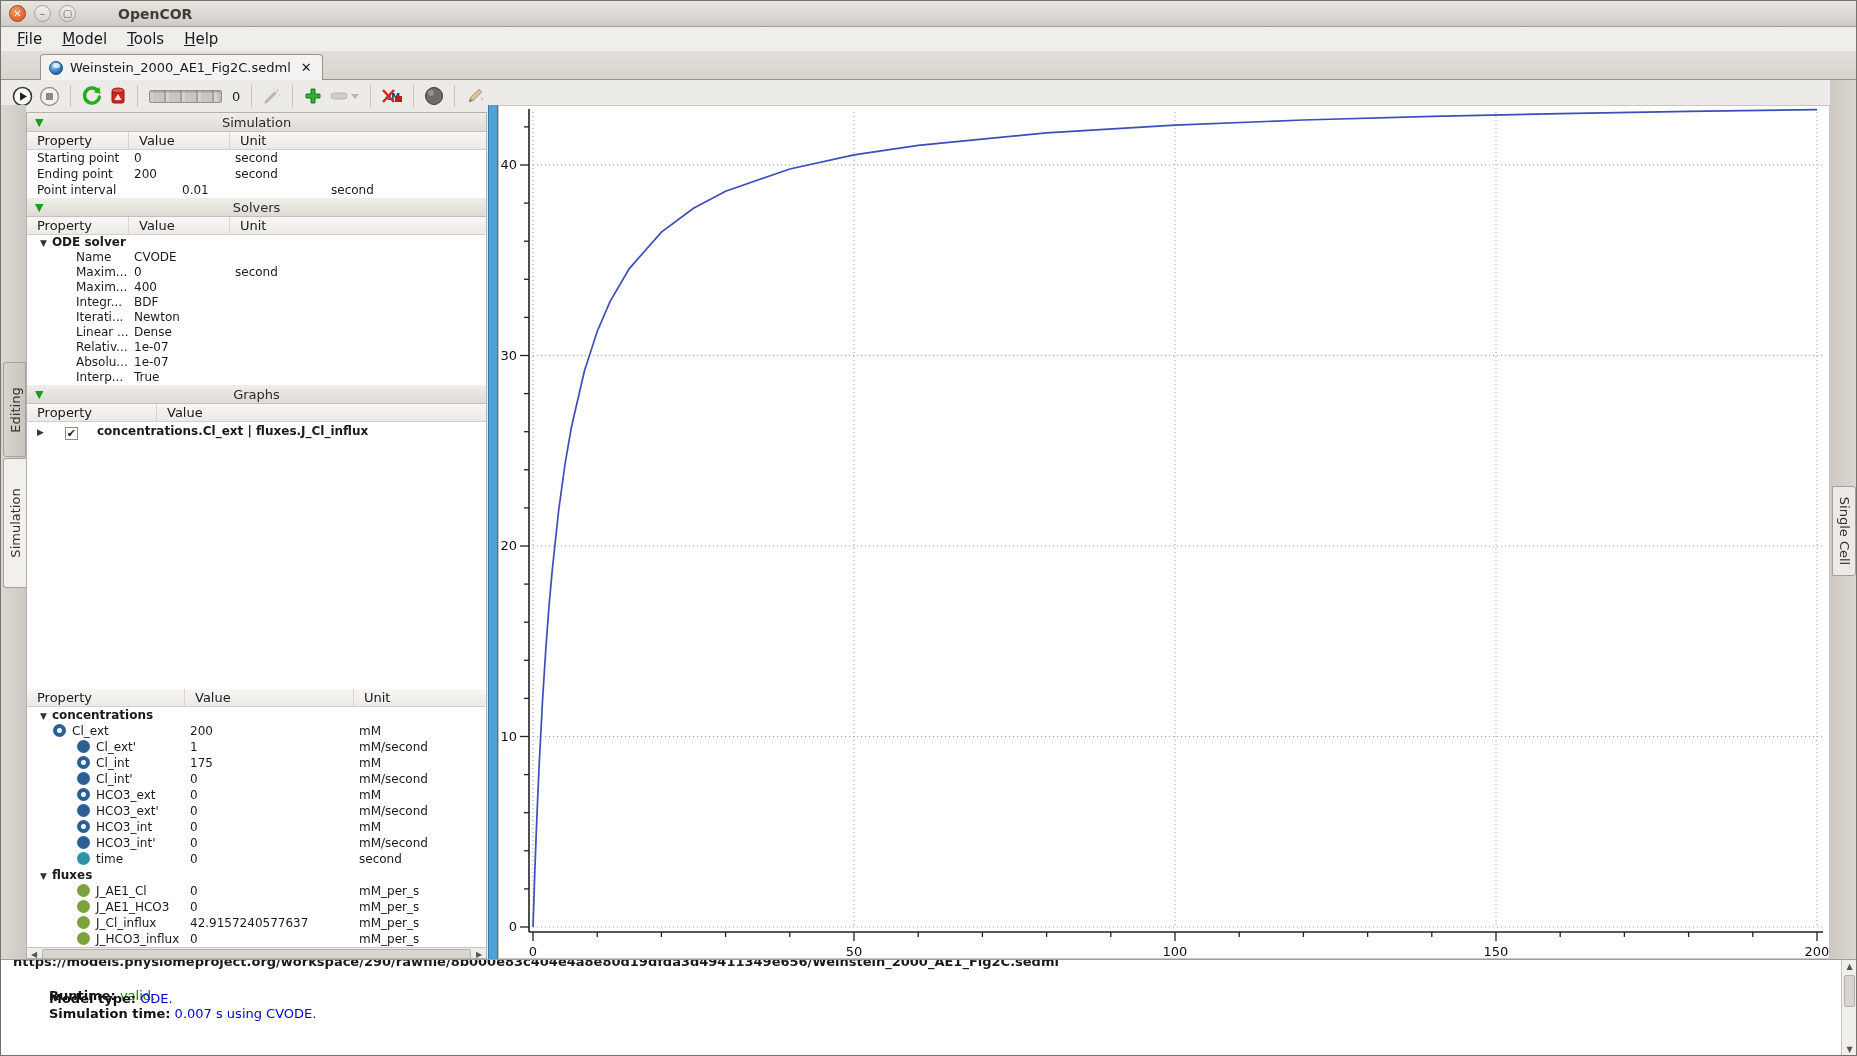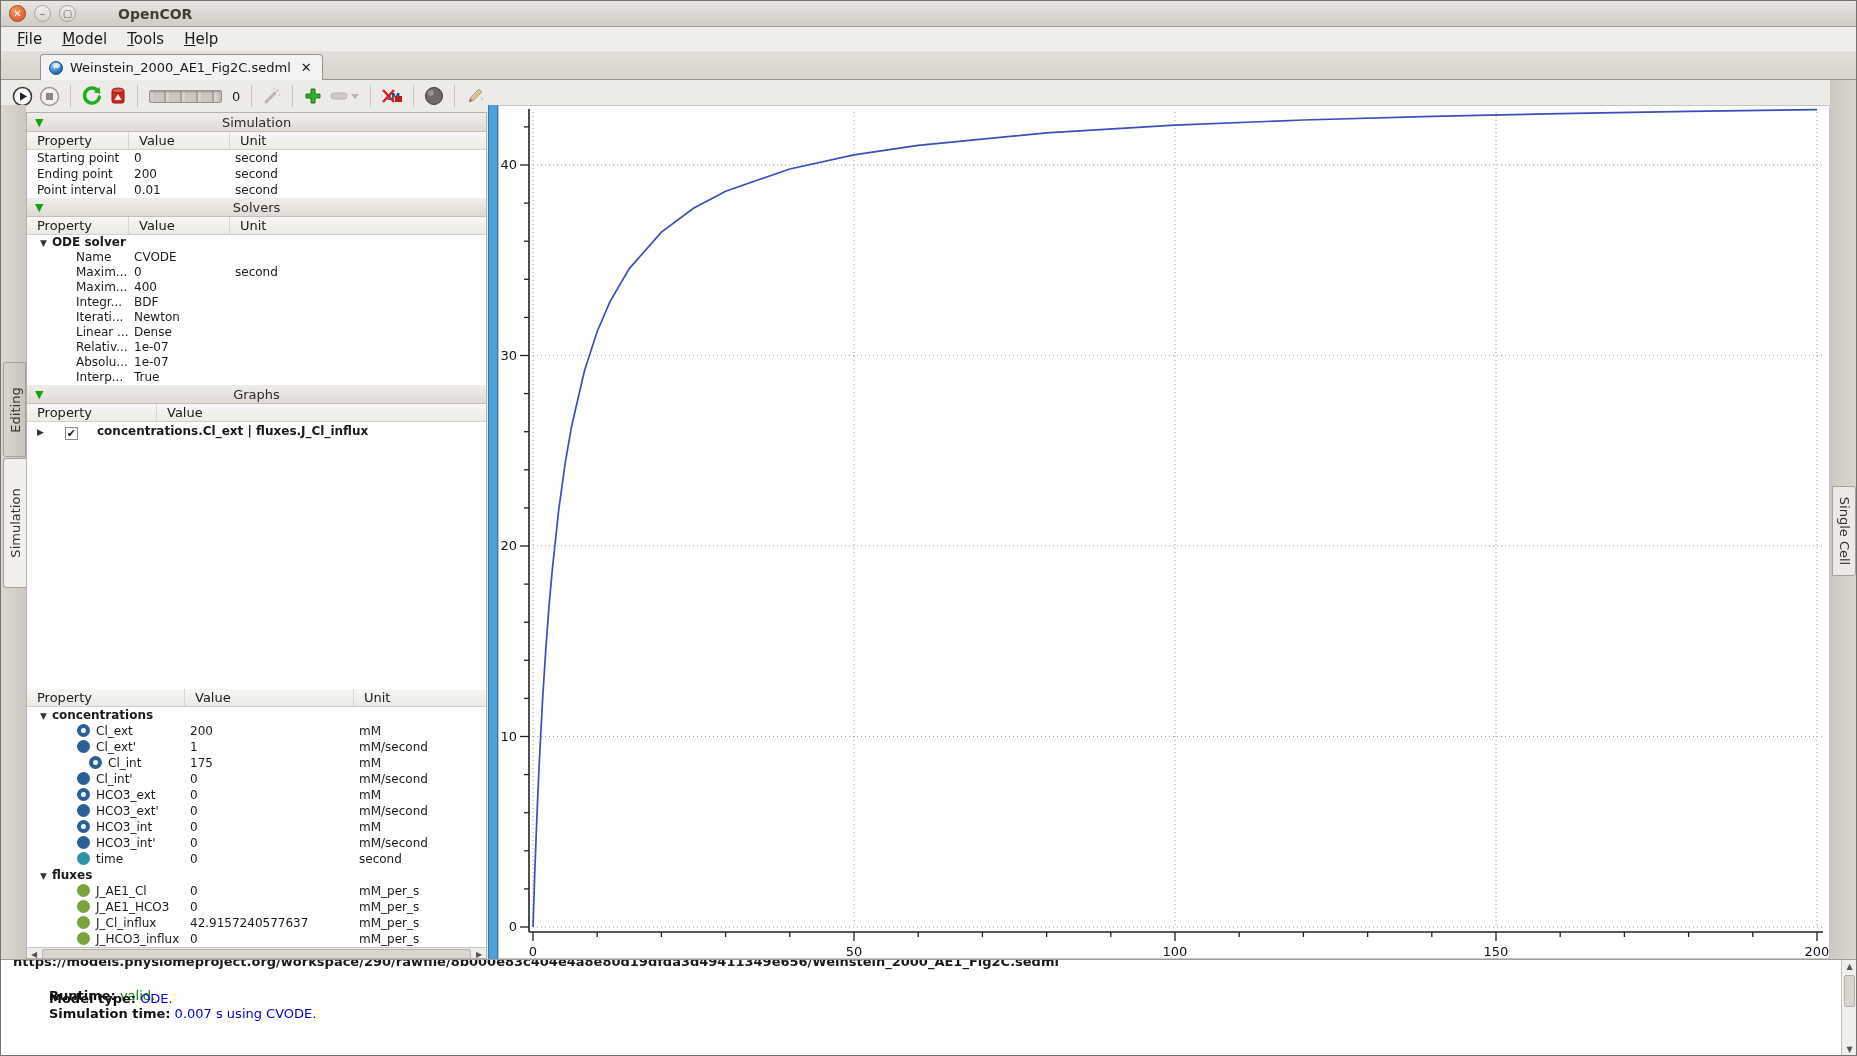--- a/index.html
+++ b/index.html
@@ -244,21 +244,21 @@
         <div class="trow g3" style="height: 16px; line-height: 16px;">
           <div class="c-prop">Starting point</div>
           <div class="c-val">0</div>
           <div class="c-unit">second</div>
         </div>
         <div class="trow g3" style="height: 16px; line-height: 16px;">
           <div class="c-prop">Ending point</div>
           <div class="c-val">200</div>
           <div class="c-unit">second</div>
         </div>
-        <div class="trow g3" style="height: 16px; line-height: 16px;">
+        <div class="trow g3" style="height: 16px; line-height: 16px; gap: 48px;">
           <div class="c-prop">Point interval</div>
           <div class="c-val">0.01</div>
           <div class="c-unit">second</div>
         </div>
       </div>
 
     <div class="sec-head" style="top:85px;">
       <span class="tri">▼</span>
       <span>Solvers</span>
     </div>
@@ -340,31 +340,31 @@
         <div>Value</div>
         <div style="border-right:none">Unit</div>
     </div>
     <div id="param-rows" style="position:absolute;top:594px;left:0;width:100%;">
         <div class="trow g3p" style="height: 16px; line-height: 16px;">
           <div class="c-prop" style="padding-left: 13px;"><span class="grp-arrow">▼</span><b>concentrations</b></div>
           <div class="c-val"></div>
           <div class="c-unit"></div>
         </div>
         <div class="trow g3p" style="height: 16px; line-height: 16px;">
-          <div class="c-prop" style="padding-left: 50px;"><span class="picon state"></span>Cl_ext</div>
+          <div class="c-prop" style="padding-left: 26px;"><span class="picon state"></span>Cl_ext</div>
           <div class="c-val">200</div>
           <div class="c-unit">mM</div>
         </div>
         <div class="trow g3p" style="height: 16px; line-height: 16px;">
           <div class="c-prop" style="padding-left: 50px;"><span class="picon rate"></span>Cl_ext'</div>
           <div class="c-val">1</div>
           <div class="c-unit">mM/second</div>
         </div>
         <div class="trow g3p" style="height: 16px; line-height: 16px;">
-          <div class="c-prop" style="padding-left: 50px; margin-left: 12px;"><span class="picon state"></span>Cl_int</div>
+          <div class="c-prop" style="padding-left: 50px;"><span class="picon state"></span>Cl_int</div>
           <div class="c-val">175</div>
           <div class="c-unit">mM</div>
         </div>
         <div class="trow g3p" style="height: 16px; line-height: 16px;">
           <div class="c-prop" style="padding-left: 50px;"><span class="picon rate"></span>Cl_int'</div>
           <div class="c-val">0</div>
           <div class="c-unit">mM/second</div>
         </div>
         <div class="trow g3p" style="height: 16px; line-height: 16px;">
           <div class="c-prop" style="padding-left: 50px;"><span class="picon state"></span>HCO3_ext</div>

